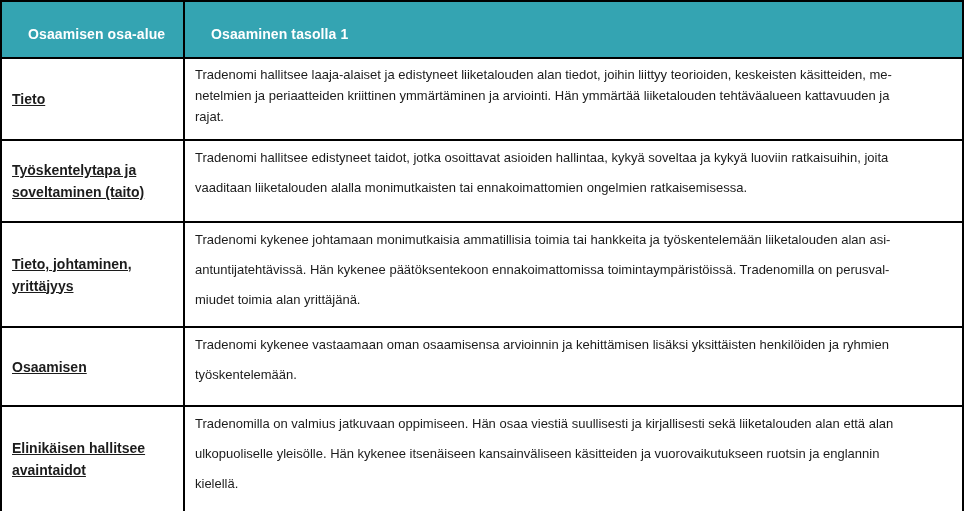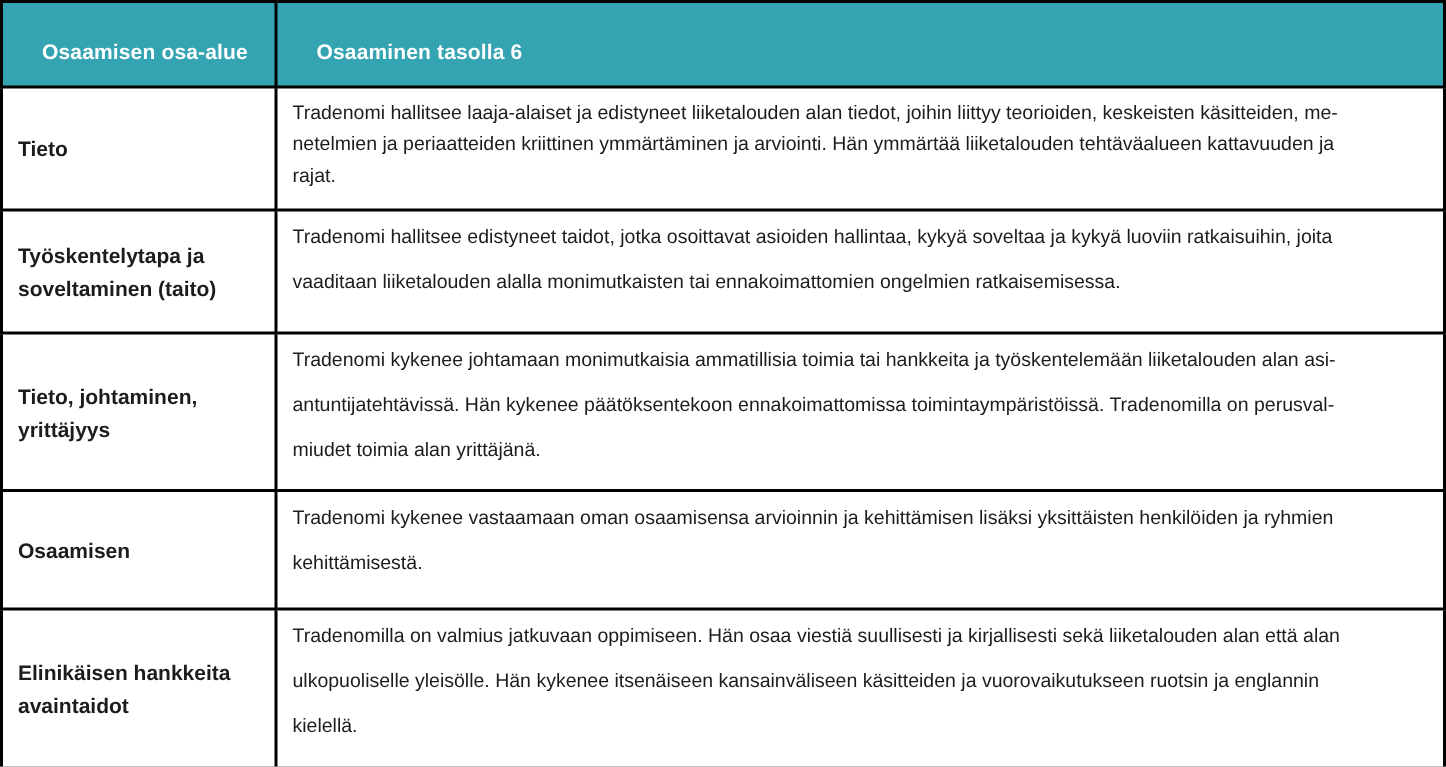--- a/index.html
+++ b/index.html
@@ -38,20 +38,21 @@
     letter-spacing: 0.1px;
   }
   td.area-cell {
     color: var(--body-text);
     font-size: 14px;
     font-weight: bold;
     vertical-align: middle;
     padding: 0 6px 0 10px;
     line-height: 22px;
     white-space: pre-line;
+    text-decoration: underline;
   }
   td.desc-cell {
     color: var(--body-text);
     font-size: 13px;
     vertical-align: top;
     padding: 2px 8px 0 10px;
     line-height: 30px;
     white-space: pre-line;
   }
   tr.row-tight td.desc-cell {
@@ -70,21 +71,21 @@
 
 <div class="doc">
   <table class="competency-table">
     <colgroup>
       <col style="width:183px">
       <col>
     </colgroup>
     <thead>
       <tr class="hrow">
         <th class="col-header">Osaamisen osa-alue</th>
-        <th class="col-header">Osaaminen tasolla 6</th>
+        <th class="col-header">Osaaminen tasolla 1</th>
       </tr>
     </thead>
     <tbody>
       <tr class="r0 row-tight">
         <td class="area-cell">Tieto</td>
         <td class="desc-cell">Tradenomi hallitsee laaja-alaiset ja edistyneet liiketalouden alan tiedot, joihin liittyy teorioiden, keskeisten käsitteiden, me-
 netelmien ja periaatteiden kriittinen ymmärtäminen ja arviointi. Hän ymmärtää liiketalouden tehtäväalueen kattavuuden ja
 rajat.</td>
       </tr>
       <tr class="r1">
@@ -96,24 +97,24 @@
       <tr class="r2">
         <td class="area-cell">Tieto, johtaminen,
 yrittäjyys</td>
         <td class="desc-cell">Tradenomi kykenee johtamaan monimutkaisia ammatillisia toimia tai hankkeita ja työskentelemään liiketalouden alan asi-
 antuntijatehtävissä. Hän kykenee päätöksentekoon ennakoimattomissa toimintaympäristöissä. Tradenomilla on perusval-
 miudet toimia alan yrittäjänä.</td>
       </tr>
       <tr class="r3">
         <td class="area-cell">Osaamisen</td>
         <td class="desc-cell">Tradenomi kykenee vastaamaan oman osaamisensa arvioinnin ja kehittämisen lisäksi yksittäisten henkilöiden ja ryhmien
-kehittämisestä.</td>
+työskentelemään.</td>
       </tr>
       <tr class="r4">
-        <td class="area-cell">Elinikäisen hankkeita
+        <td class="area-cell">Elinikäisen hallitsee
 avaintaidot</td>
         <td class="desc-cell">Tradenomilla on valmius jatkuvaan oppimiseen. Hän osaa viestiä suullisesti ja kirjallisesti sekä liiketalouden alan että alan
 ulkopuoliselle yleisölle. Hän kykenee itsenäiseen kansainväliseen käsitteiden ja vuorovaikutukseen ruotsin ja englannin
 kielellä.</td>
       </tr>
     </tbody>
   </table>
 </div>
 
 </body></html>

